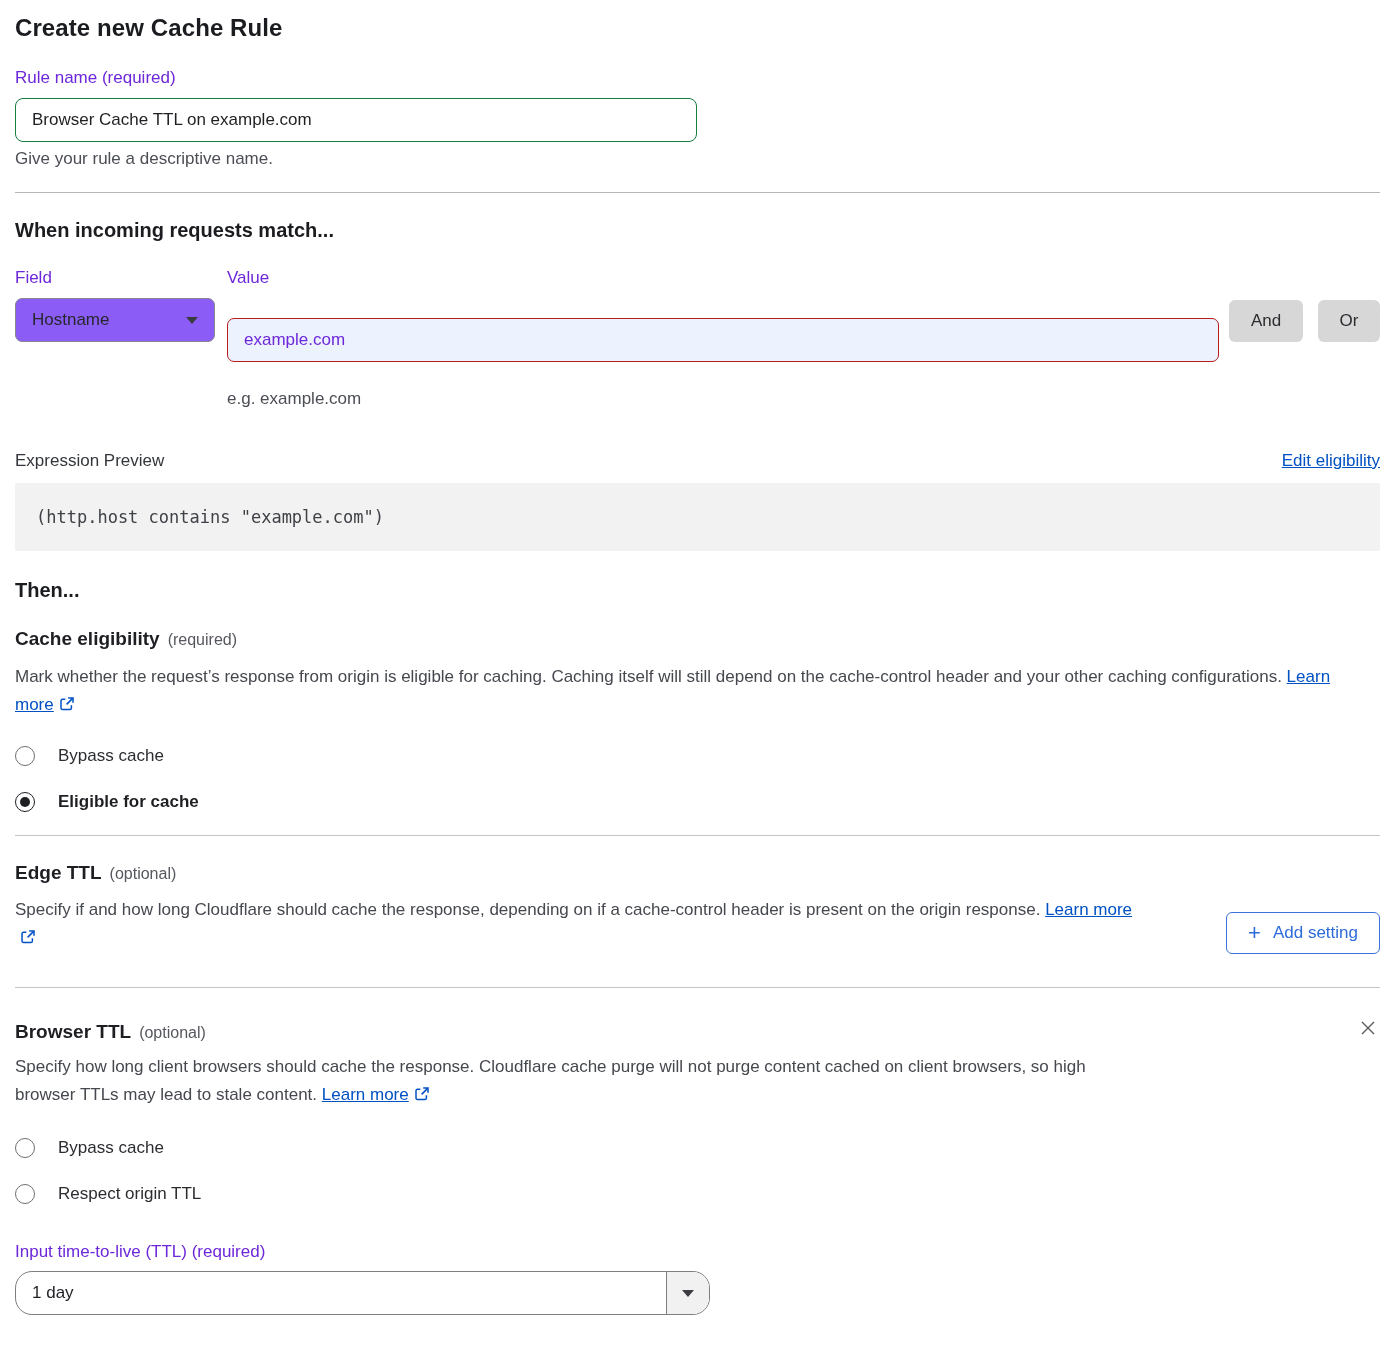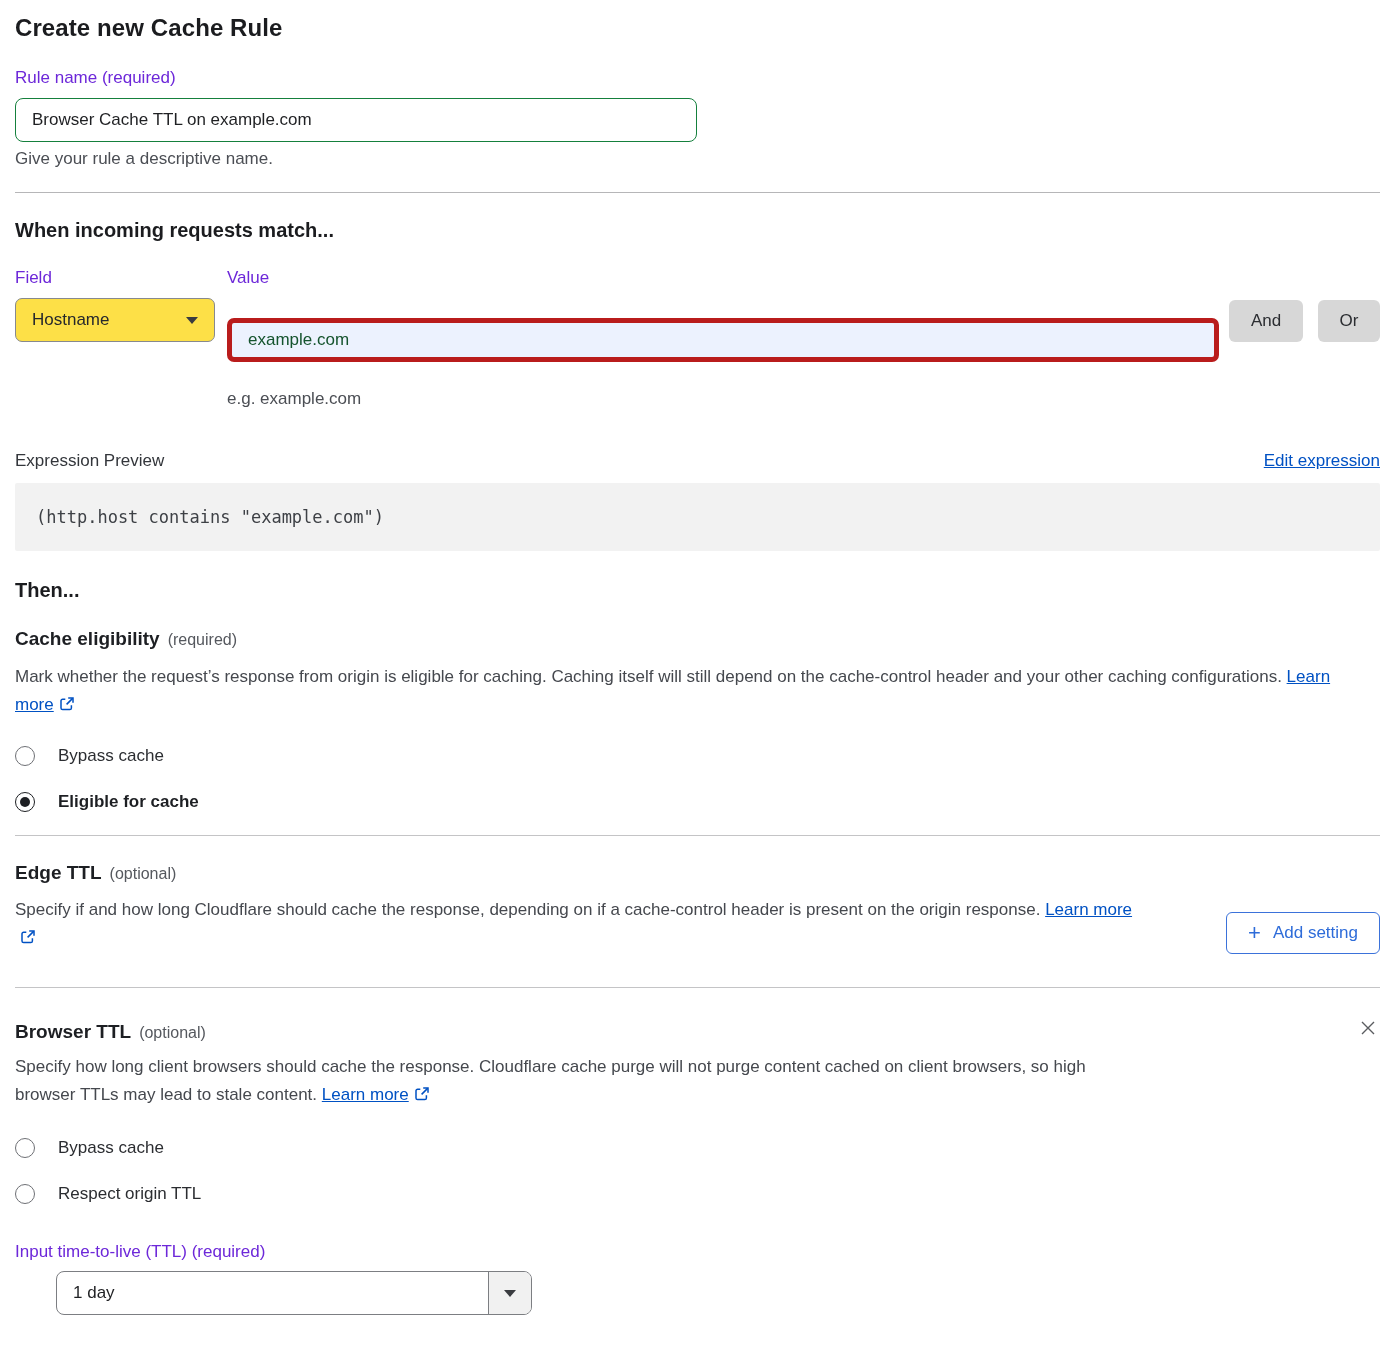--- a/index.html
+++ b/index.html
@@ -30,30 +30,30 @@
 
   .match-heading { margin-top: 26px; }
 
   .condition-row { display: flex; margin-top: 26px; }
   .cond-col { display: flex; flex-direction: column; }
   .col-field { width: 200px; margin-right: 12px; }
   .col-operator { width: 198px; margin-right: 12px; }
   .col-value { flex: 1; margin-right: 10px; gap: 20px; }
 
   .select-box {
-    height: 44px; border: 1px solid #87898e; border-radius: 7px; background: #fde047;
+    height: 44px; border: 1px solid #87898e; border-radius: 7px; background: #8b5cf6;
     display: flex; align-items: center; justify-content: space-between;
     padding: 0 16px; font-size: 17px; color: #26282c; cursor: pointer;
   }
   .caret { width: 0; height: 0; border-left: 6px solid transparent; border-right: 6px solid transparent; border-top: 7px solid #3a3c40; }
 
   .value-input {
     height: 44px; width: 100%;
-    border: 5px solid #b91c1c; border-radius: 7px; background: #ecf2fe;
-    padding: 0 16px; font-size: 17px; color: #14532d;
+    border: 1px solid #b91c1c; border-radius: 7px; background: #ecf2fe;
+    padding: 0 16px; font-size: 17px; color: #6d28d9;
     font-family: "Liberation Sans", sans-serif; outline: none;
   }
 
   .andor-wrap { display: flex; margin-top: 32px; }
   .btn-gray {
     height: 42px; background: #d7d7d7; border: none; border-radius: 6px;
     font-size: 17px; color: #2b2d31; font-family: "Liberation Sans", sans-serif; cursor: pointer;
   }
   .btn-and { width: 74px; margin-right: 15px; }
   .btn-or { width: 62px; }
@@ -96,23 +96,23 @@
     border: 1px solid #3b72da; border-radius: 6px;
     color: #2e6cd9; font-size: 17px; font-family: "Liberation Sans", sans-serif;
     display: flex; align-items: center; cursor: pointer; flex: none;
   }
   .plus-glyph { font-size: 22px; font-weight: 400; margin-right: 12px; line-height: 1; }
 
   .close-btn { background: none; border: none; cursor: pointer; padding: 2px; margin-top: 2px; }
 
   .ttl-block { margin-top: 38px; }
   .ttl-select {
-    width: 476px; height: 44px; margin-top: 9px;
-    border: 1px solid #7c7e82; border-radius: 8px; background: #fff;
-    display: flex; overflow: hidden; cursor: pointer; margin-left: 41px;
+    width: 695px; height: 44px; margin-top: 9px;
+    border: 1px solid #7c7e82; border-radius: 17px; background: #fff;
+    display: flex; overflow: hidden; cursor: pointer;
   }
   .ttl-main { flex: 1; display: flex; align-items: center; padding: 0 16px; font-size: 17px; color: #1f2023; }
   .ttl-caret-seg {
     width: 43px; background: #f1f1f1; border-left: 1px solid #7c7e82;
     display: flex; align-items: center; justify-content: center;
   }
 
   .mt-desc-tight { margin-top: 12px; }
 </style>
 </head>
@@ -146,21 +146,21 @@
       <p class="helper">e.g. example.com</p>
     </div>
     <div class="andor-wrap">
       <button class="btn-gray btn-and">And</button>
       <button class="btn-gray btn-or">Or</button>
     </div>
   </div>
 
   <div class="expr-header">
     <span class="expr-label">Expression Preview</span>
-    <a class="text-link">Edit expression</a>
+    <a class="text-link">Edit eligibility</a>
   </div>
   <pre class="code-block">(http.host contains "example.com")</pre>
 
   <h2 class="section-heading then-heading">Then...</h2>
 
   <div class="subsection">
     <div class="subsection-header">
       <div>
         <span class="subsection-title">Cache eligibility</span><span class="qualifier">(required)</span>
       </div>

